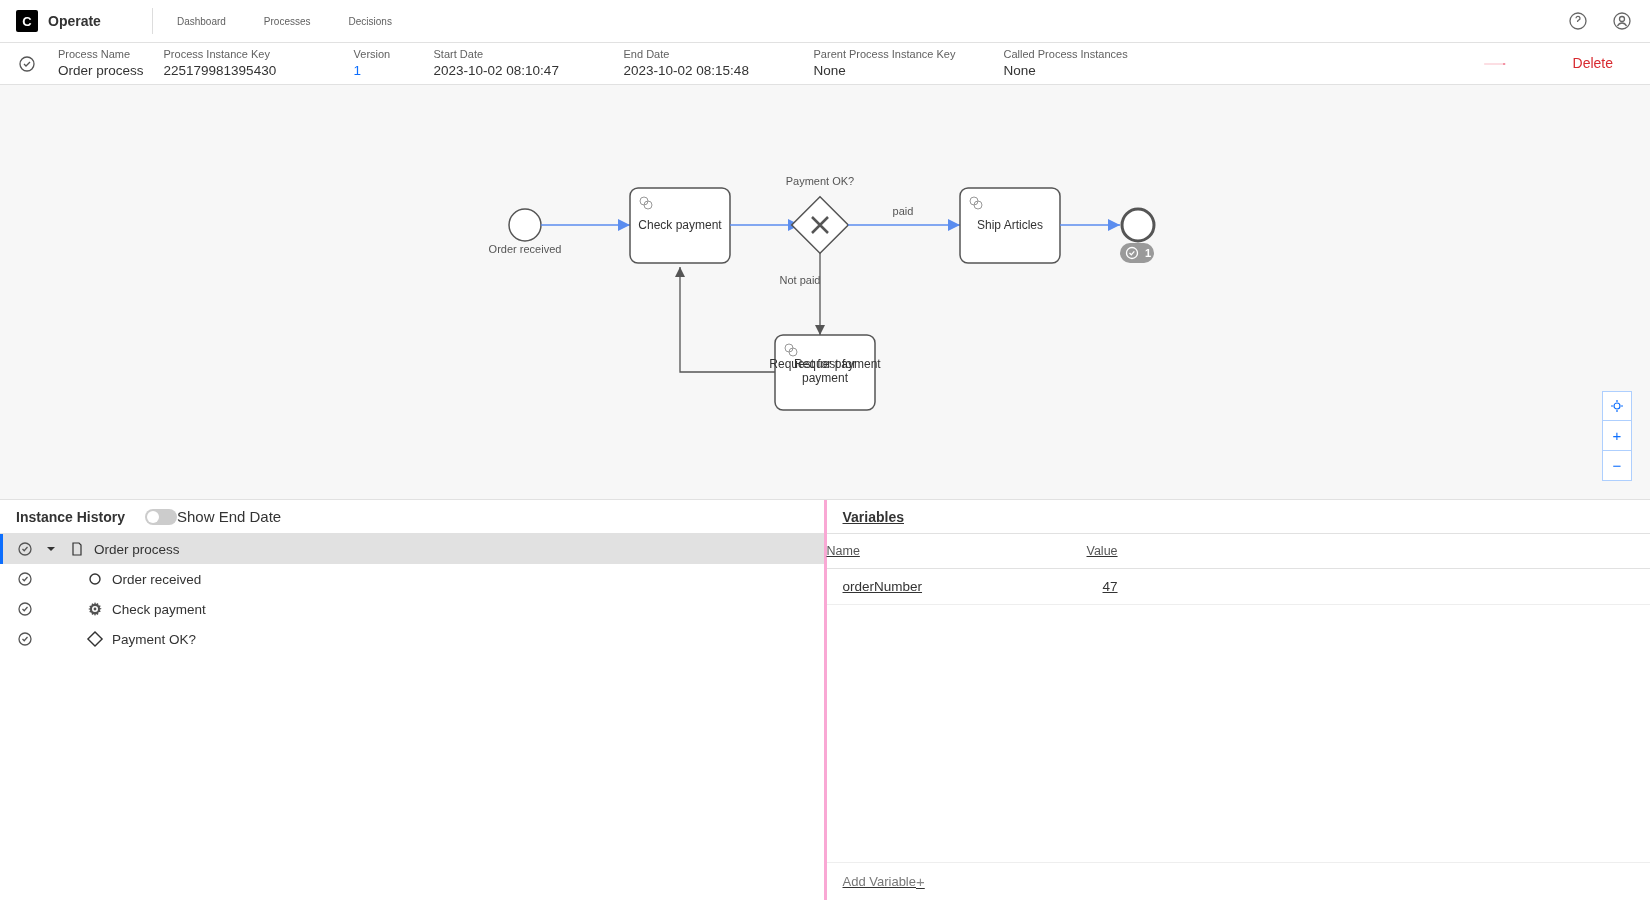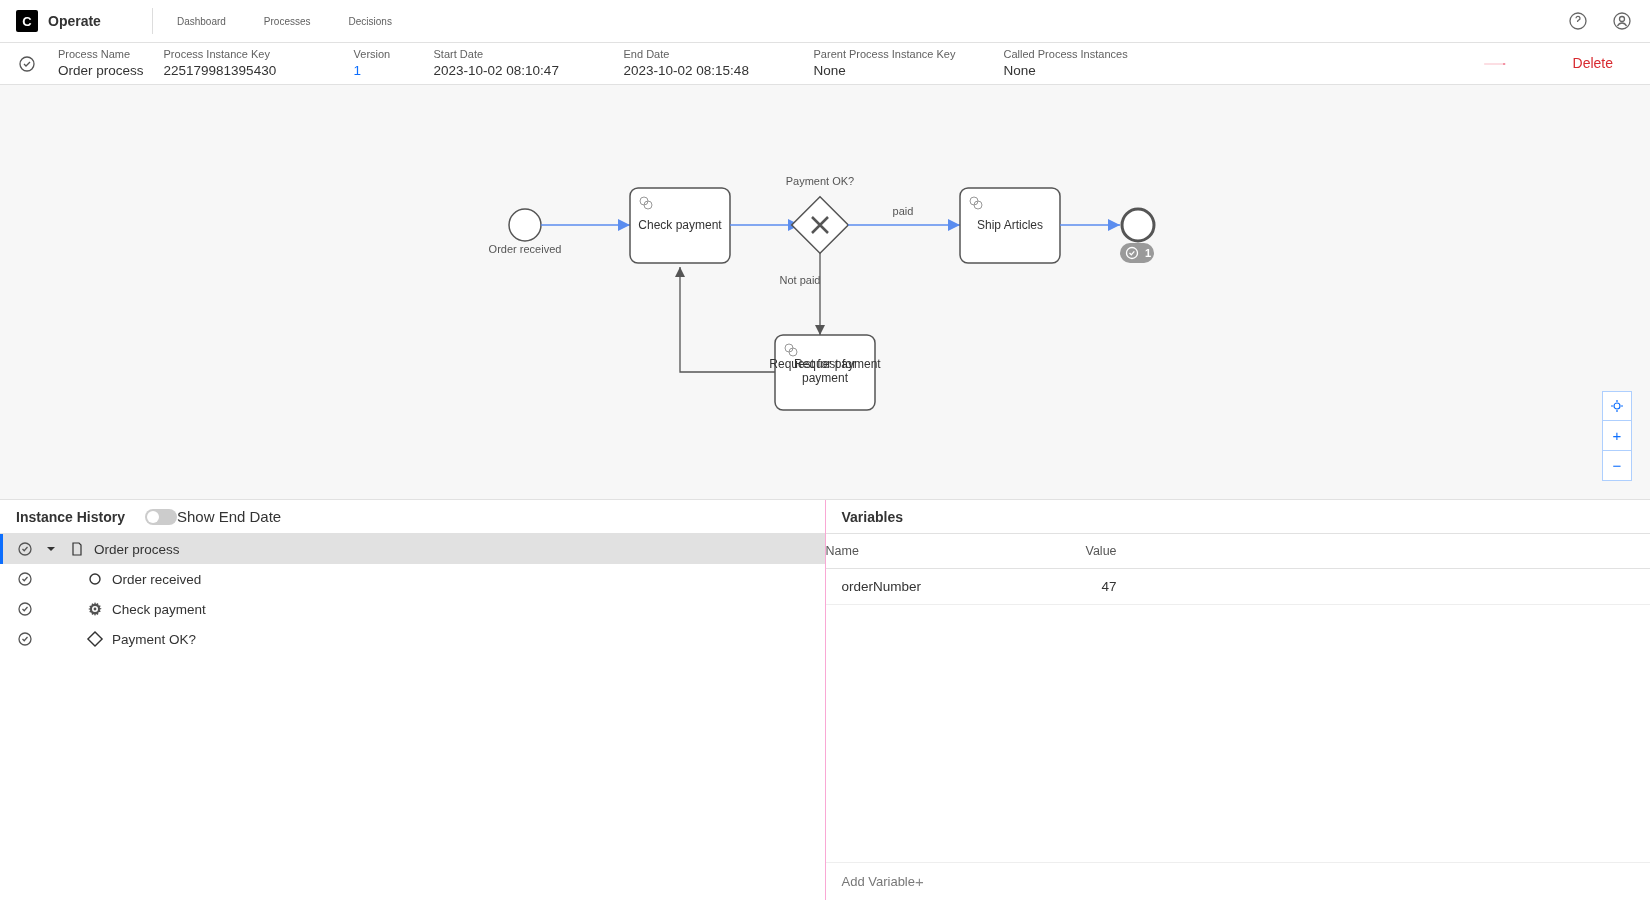--- a/index.html
+++ b/index.html
@@ -90,21 +90,21 @@
     display:flex;align-items:center;justify-content:center;
   }
   .zoomctrl button + button { border-top:none; }
 
   
   .bottom {
     display:flex;
     height: calc(900px - 43px - 42px - 415px);
   }
   .panel { flex:1; display:flex; flex-direction:column; }
-  .panel + .panel { border-left:1px solid #f9a8d4;}
+  .panel + .panel { border-left:3px solid #f9a8d4;text-decoration:underline;}
   .panel-head {
     height:34px;
     display:flex;
     align-items:center;
     padding:0 16px;
     border-bottom:1px solid #e1e1e1;
     font-weight:600;
     font-size:14px;
   }
   .toggle {

